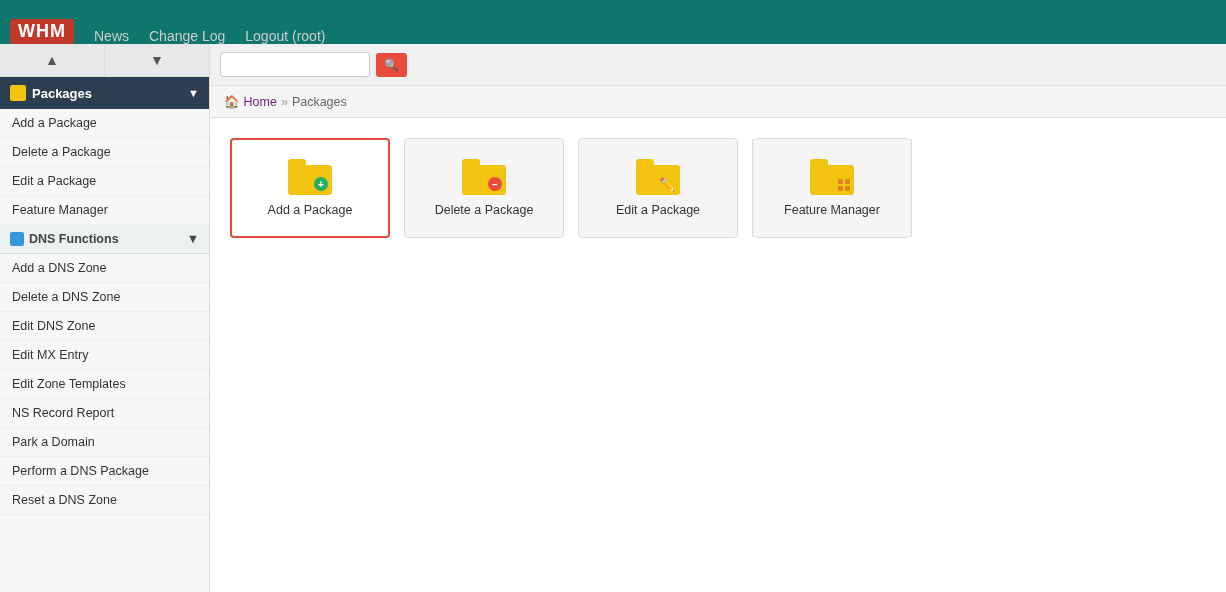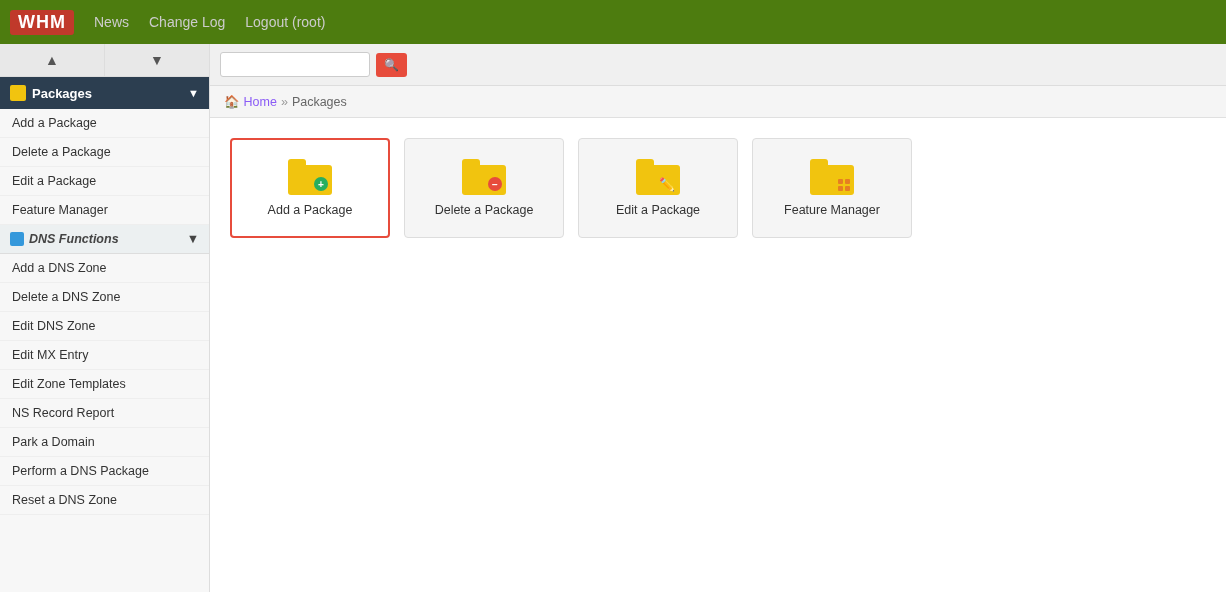--- a/index.html
+++ b/index.html
@@ -1,23 +1,23 @@
 <!DOCTYPE html>
 <html><head>
   <meta charset="utf-8">
   <style>
     * { margin: 0; padding: 0; box-sizing: border-box; }
     body { font-family: Arial, sans-serif; font-size: 13px; background: #fff; overflow: hidden; }
 
     
     .topnav {
-      background: #4d7c0f;
+      background: #0f766e;
       height: 44px;
       display: flex;
-      align-items: center;
+      align-items: flex-end;
       padding: 0 10px;
       gap: 20px;
     }
     .topnav .logo {
       color: #fff;
       font-weight: bold;
       font-size: 18px;
       letter-spacing: 1px;
       background: #c0392b;
       padding: 2px 8px;
@@ -143,21 +143,21 @@
     .breadcrumb {
       background: #f5f5f5;
       border-bottom: 1px solid #e0e0e0;
       padding: 8px 14px;
       font-size: 12.5px;
       color: #666;
       display: flex;
       align-items: center;
       gap: 4px;
     }
-    .breadcrumb a { color: #8b5cf6; text-decoration: none; }
+    .breadcrumb a { color: #701a75; text-decoration: none; }
     .breadcrumb .sep { color: #999; }
 
     
     .main-content {
       flex: 1;
       display: flex;
       flex-direction: column;
       overflow: hidden;
     }
     .tiles-area {
@@ -278,21 +278,21 @@
       </span>
       <span class="chevron">▼</span>
     </div>
 
     <a class="sidebar-item" href="#">Add a Package</a>
     <a class="sidebar-item" href="#">Delete a Package</a>
     <a class="sidebar-item" href="#">Edit a Package</a>
     <a class="sidebar-item" href="#">Feature Manager</a>
 
     <div class="sidebar-dns-section">
-      <span style="display:flex;align-items:flex-end;font-style:italic;">
+      <span style="display:flex;align-items:flex-end;">
         <span class="dns-icon"></span>
         <span>DNS Functions</span>
       </span>
       <span class="chevron">▼</span>
     </div>
 
     <a class="sidebar-item" href="#">Add a DNS Zone</a>
     <a class="sidebar-item" href="#">Delete a DNS Zone</a>
     <a class="sidebar-item" href="#">Edit DNS Zone</a>
     <a class="sidebar-item" href="#">Edit MX Entry</a>

